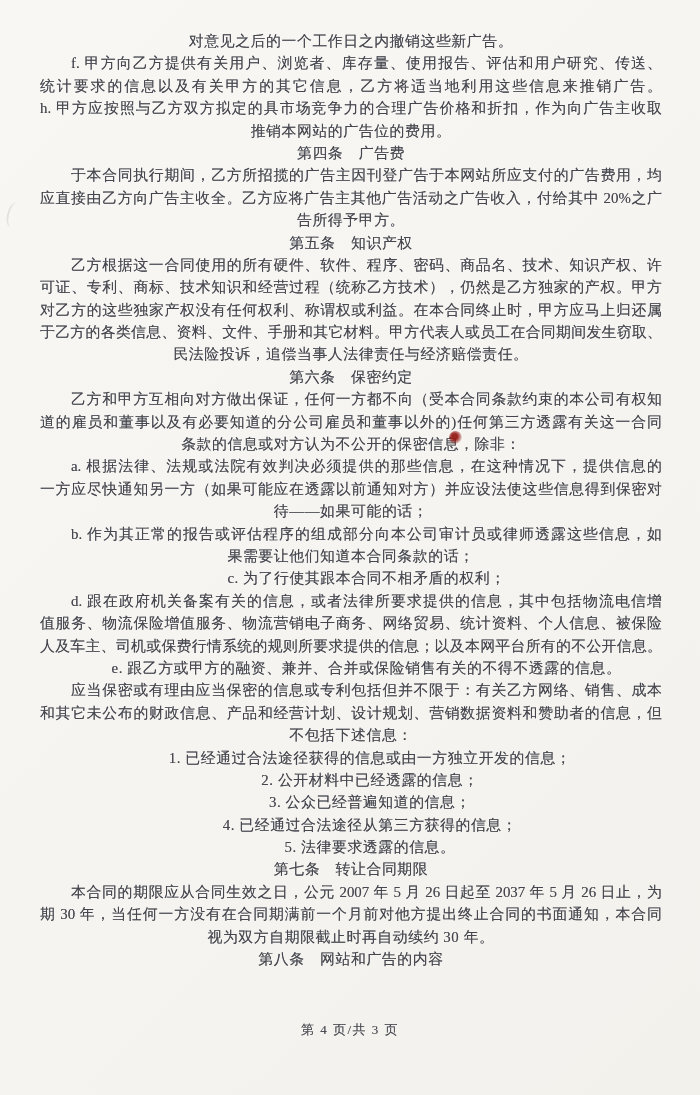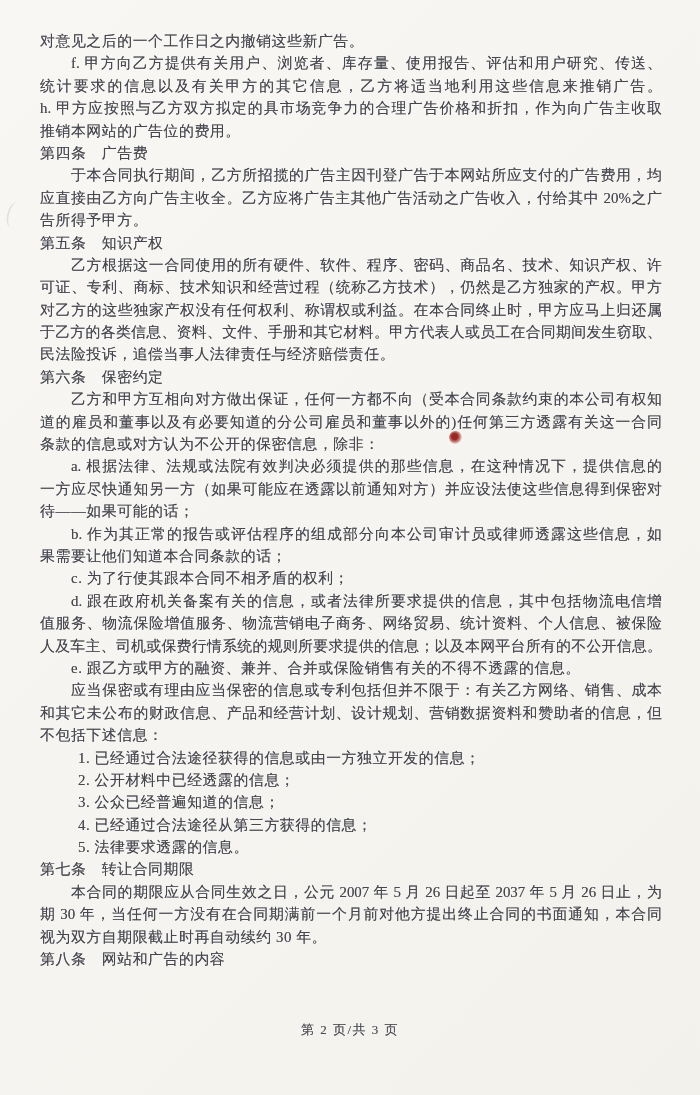--- a/index.html
+++ b/index.html
@@ -20,20 +20,21 @@
   }
   .line {
     font-size: 14.9px;
     line-height: 22.4px;
     height: 22.4px;
     color: #45464e;
     letter-spacing: 0.55px;
     white-space: normal;
     overflow: hidden;
     text-shadow: 0 0 0.6px rgba(70,70,82,0.55);
+    text-align: center;
   }
   .line.j {
     letter-spacing: 0;
     text-align: justify;
     text-align-last: justify;
   }
   .line.i1 { text-indent: 31px; }
   .line.i2 { text-indent: 38px; }
   .footer {
     position: absolute;
@@ -108,14 +109,14 @@
       <div class="line i2">3. 公众已经普遍知道的信息；</div>
       <div class="line i2">4. 已经通过合法途径从第三方获得的信息；</div>
       <div class="line i2">5. 法律要求透露的信息。</div>
       <div class="line">第七条　转让合同期限</div>
       <div class="line j i1">本合同的期限应从合同生效之日，公元 2007 年 5 月 26 日起至 2037 年 5 月 26 日止，为</div>
       <div class="line j">期 30 年，当任何一方没有在合同期满前一个月前对他方提出终止合同的书面通知，本合同</div>
       <div class="line">视为双方自期限截止时再自动续约 30 年。</div>
       <div class="line">第八条　网站和广告的内容</div>
     </div>
   <div class="red-mark"></div>
-  <div class="footer">第 2 页/共 3 页</div>
+  <div class="footer">第 4 页/共 3 页</div>
 </div>
 
 </body></html>

